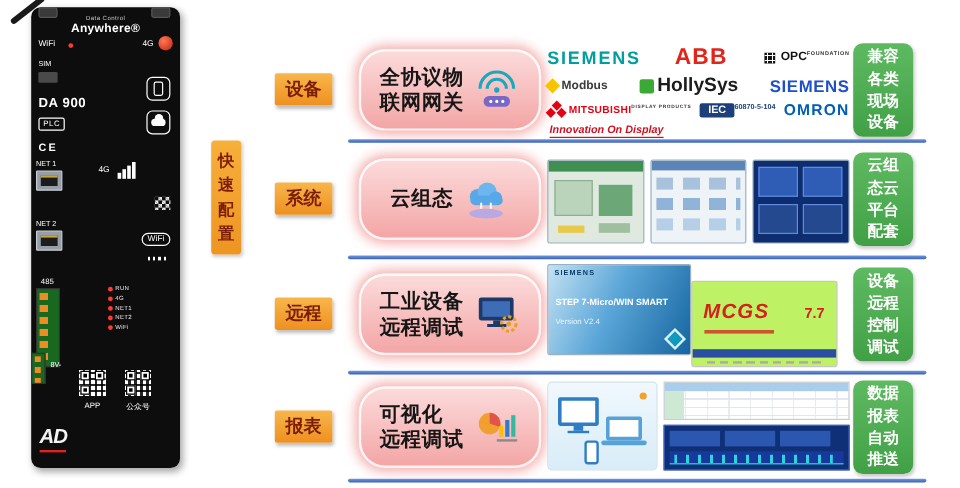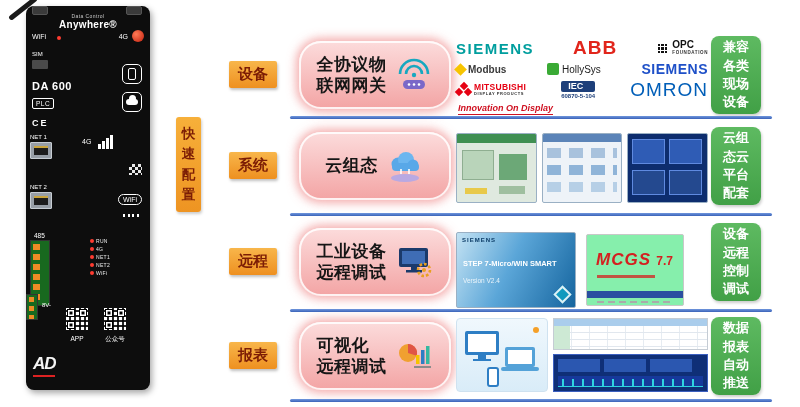--- a/index.html
+++ b/index.html
@@ -54,52 +54,52 @@
   .ben{position:absolute;left:711px;width:50px;height:78px;background:linear-gradient(180deg,#5eba61,#41a046);border-radius:8px;color:#fff;font-size:13px;font-weight:700;display:flex;align-items:center;justify-content:center;box-shadow:1px 2px 3px rgba(0,0,0,.2)}
   .vt2{width:2em;word-break:break-all;line-height:1.42;text-align:center}
   .hline{position:absolute;left:290px;width:482px;height:3px;background:linear-gradient(180deg,#7097dd,#3a62b8);border-radius:2px}
 
   
   .logoarea{position:absolute;left:456px;top:37px;width:252px;height:78px;display:flex;flex-direction:column;justify-content:space-between}
   .lrow{display:flex;align-items:center;justify-content:space-between;width:100%}
   .siemens{color:#009e9e;font-weight:800;font-size:15px;letter-spacing:1.5px}
   .abb{color:#e1251b;font-weight:900;font-size:19px;letter-spacing:1px}
   .lgrp{display:flex;align-items:center;gap:3px}
-  .lcol{display:flex;flex-direction:column;line-height:1.05}
+  .lcol{display:flex;flex-direction:row;line-height:1.05}
   .opcbox{width:13px;height:13px;background:#111;border-radius:2px;background-image:repeating-linear-gradient(0deg,#fff 0 1px,transparent 1px 4px),repeating-linear-gradient(90deg,#fff 0 1px,transparent 1px 4px);background-clip:content-box;padding:2px}
   .opctxt{font-size:10px;font-weight:900;color:#111}
   .opcsub{font-size:4.5px;color:#333;letter-spacing:.6px}
   .mbdiamond{width:9px;height:9px;background:#f7c400;transform:rotate(45deg)}
   .modbus{font-size:10px;font-weight:800;color:#3a3a3a}
   .hlybox{width:12px;height:12px;background:#3aaa35;border-radius:2px}
-  .hollysys{font-size:10px;font-weight:400;color:#1c1c1c}
+  .hollysys{font-size:16px;font-weight:700;color:#1c1c1c}
   .inovance{color:#1e50c8;font-weight:900;font-size:14px;letter-spacing:.5px}
   .mitsd{position:relative;width:15px;height:14px}
   .mitsd i{position:absolute;width:6px;height:6px;background:#e60012;transform:rotate(45deg)}
   .mitstxt{font-size:8.5px;font-weight:800;color:#e60012;letter-spacing:.3px}
   .mitssub{font-size:4px;color:#333;letter-spacing:.6px}
   .iecbox{background:#1d3f7a;color:#fff;font-weight:800;font-size:9px;padding:1px 7px;border-radius:2px;}
   .iecsub{font-size:6px;color:#1d3f7a;font-weight:700;margin-top:1px;text-align:center}
-  .omron{color:#005eb8;font-weight:400;font-size:19px;letter-spacing:1px}
+  .omron{color:#005eb8;font-weight:700;font-size:13px;letter-spacing:1px}
   .tagline{align-self:flex-start;margin-left:2px;color:#cf1020;font-style:italic;font-size:9px;font-weight:700;border-bottom:1.5px solid #cf1020;padding-bottom:1px}
 
   .shots2{position:absolute;left:456px;top:133px;width:252px;height:70px;display:flex;gap:5px}
   .shot{position:relative;border:1px solid #9ab0c4;border-radius:2px;overflow:hidden;flex:1}
   .shot .blk{position:absolute}
   .scada1{background:#dfe9df}
   .flowshot{background:#eef3f8}
   .hmishot{background:#0d2d6e}
 
-  .shots3{position:absolute;left:456px;top:232px;width:252px;height:76px;display:flex;gap:10px}
+  .shots3{position:absolute;left:456px;top:220px;width:252px;height:76px;display:flex;gap:0}
   .step7{position:relative;width:120px;height:76px;background:linear-gradient(115deg,#c3e2f3 0%,#5ba6d8 45%,#15659f 100%);border:1px solid #9ab0c4;border-radius:2px;overflow:hidden}
   .step7 .sbrand{position:absolute;left:5px;top:4px;font-size:6px;font-weight:700;color:#0b3b66;letter-spacing:1px}
   .step7 .stitle{position:absolute;left:6px;top:26px;right:3px;font-size:7.5px;font-weight:700;color:#fff}
   .step7 .sver{position:absolute;left:6px;top:44px;font-size:6.5px;color:#eaf4fb}
   .step7 .deco{position:absolute;right:6px;bottom:6px;width:13px;height:13px;border:2px solid rgba(255,255,255,.85);background:rgba(0,185,205,.55);transform:rotate(45deg)}
-  .mcgs{position:relative;width:98px;height:72px;margin-top:2px;background:#86efac;border:1px solid #c8c8c8;border-radius:2px;overflow:hidden}
+  .mcgs{position:relative;width:122px;height:72px;margin-top:14px;background:#bef264;border:1px solid #c8c8c8;border-radius:2px;overflow:hidden}
   .mcgs .mname{position:absolute;left:9px;top:15px;font-size:17px;font-weight:900;font-style:italic;color:#d42020;letter-spacing:1px}
   .mcgs .mver{position:absolute;right:10px;top:19px;font-size:12px;font-weight:800;color:#d42020}
   .mcgs .mbar{position:absolute;left:10px;top:40px;width:58px;height:3px;background:#d42020;opacity:.75}
   .mcgs .mstrip{position:absolute;left:0;bottom:7px;width:100%;height:7px;background:#2a4fa0}
   .mcgs .mfoot{position:absolute;left:10%;bottom:2px;width:80%;height:2px;background:repeating-linear-gradient(90deg,#aaa 0 7px,transparent 7px 11px)}
 
   .shots4{position:absolute;left:456px;top:318px;width:252px;height:74px;display:flex;gap:5px}
   .illus{position:relative;width:92px;height:74px;background:linear-gradient(180deg,#f0f8fd,#d9ecf8);border:1px solid #cfe2f0;border-radius:4px;overflow:hidden}
   .illus .blk{position:absolute}
   .stack4{display:flex;flex-direction:column;gap:4px;flex:1}
@@ -122,21 +122,21 @@
     </div>
 
     <span class="abs wt" style="left:6px;top:27px;font-size:7px">WiFi</span>
     <span class="reddot abs" style="left:31px;top:30px"></span>
     <span class="abs wt" style="right:22px;top:27px;font-size:7px">4G</span>
     <span class="knob" style="right:6px;top:24px"></span>
 
     <span class="abs wt" style="left:6px;top:45px;font-size:6px">SIM</span>
     <span class="slot" style="left:6px;top:54px"></span>
 
-    <span class="abs wt" style="left:6px;top:74px;font-size:11px;font-weight:bold;letter-spacing:.5px">DA 600</span>
+    <span class="abs wt" style="left:6px;top:74px;font-size:11px;font-weight:bold;letter-spacing:.5px">DA 900</span>
     <span class="plc" style="left:6px;top:92px">PLC</span>
 
     <span class="appicon" style="right:8px;top:58px">
         <i class="phoneshape"></i>
       </span>
     <span class="appicon" style="right:8px;top:86px">
         <i class="cloudshape"></i>
       </span>
 
     <span class="abs wt" style="left:6px;top:112px;font-size:9px;font-weight:bold;letter-spacing:2px">CE</span>

